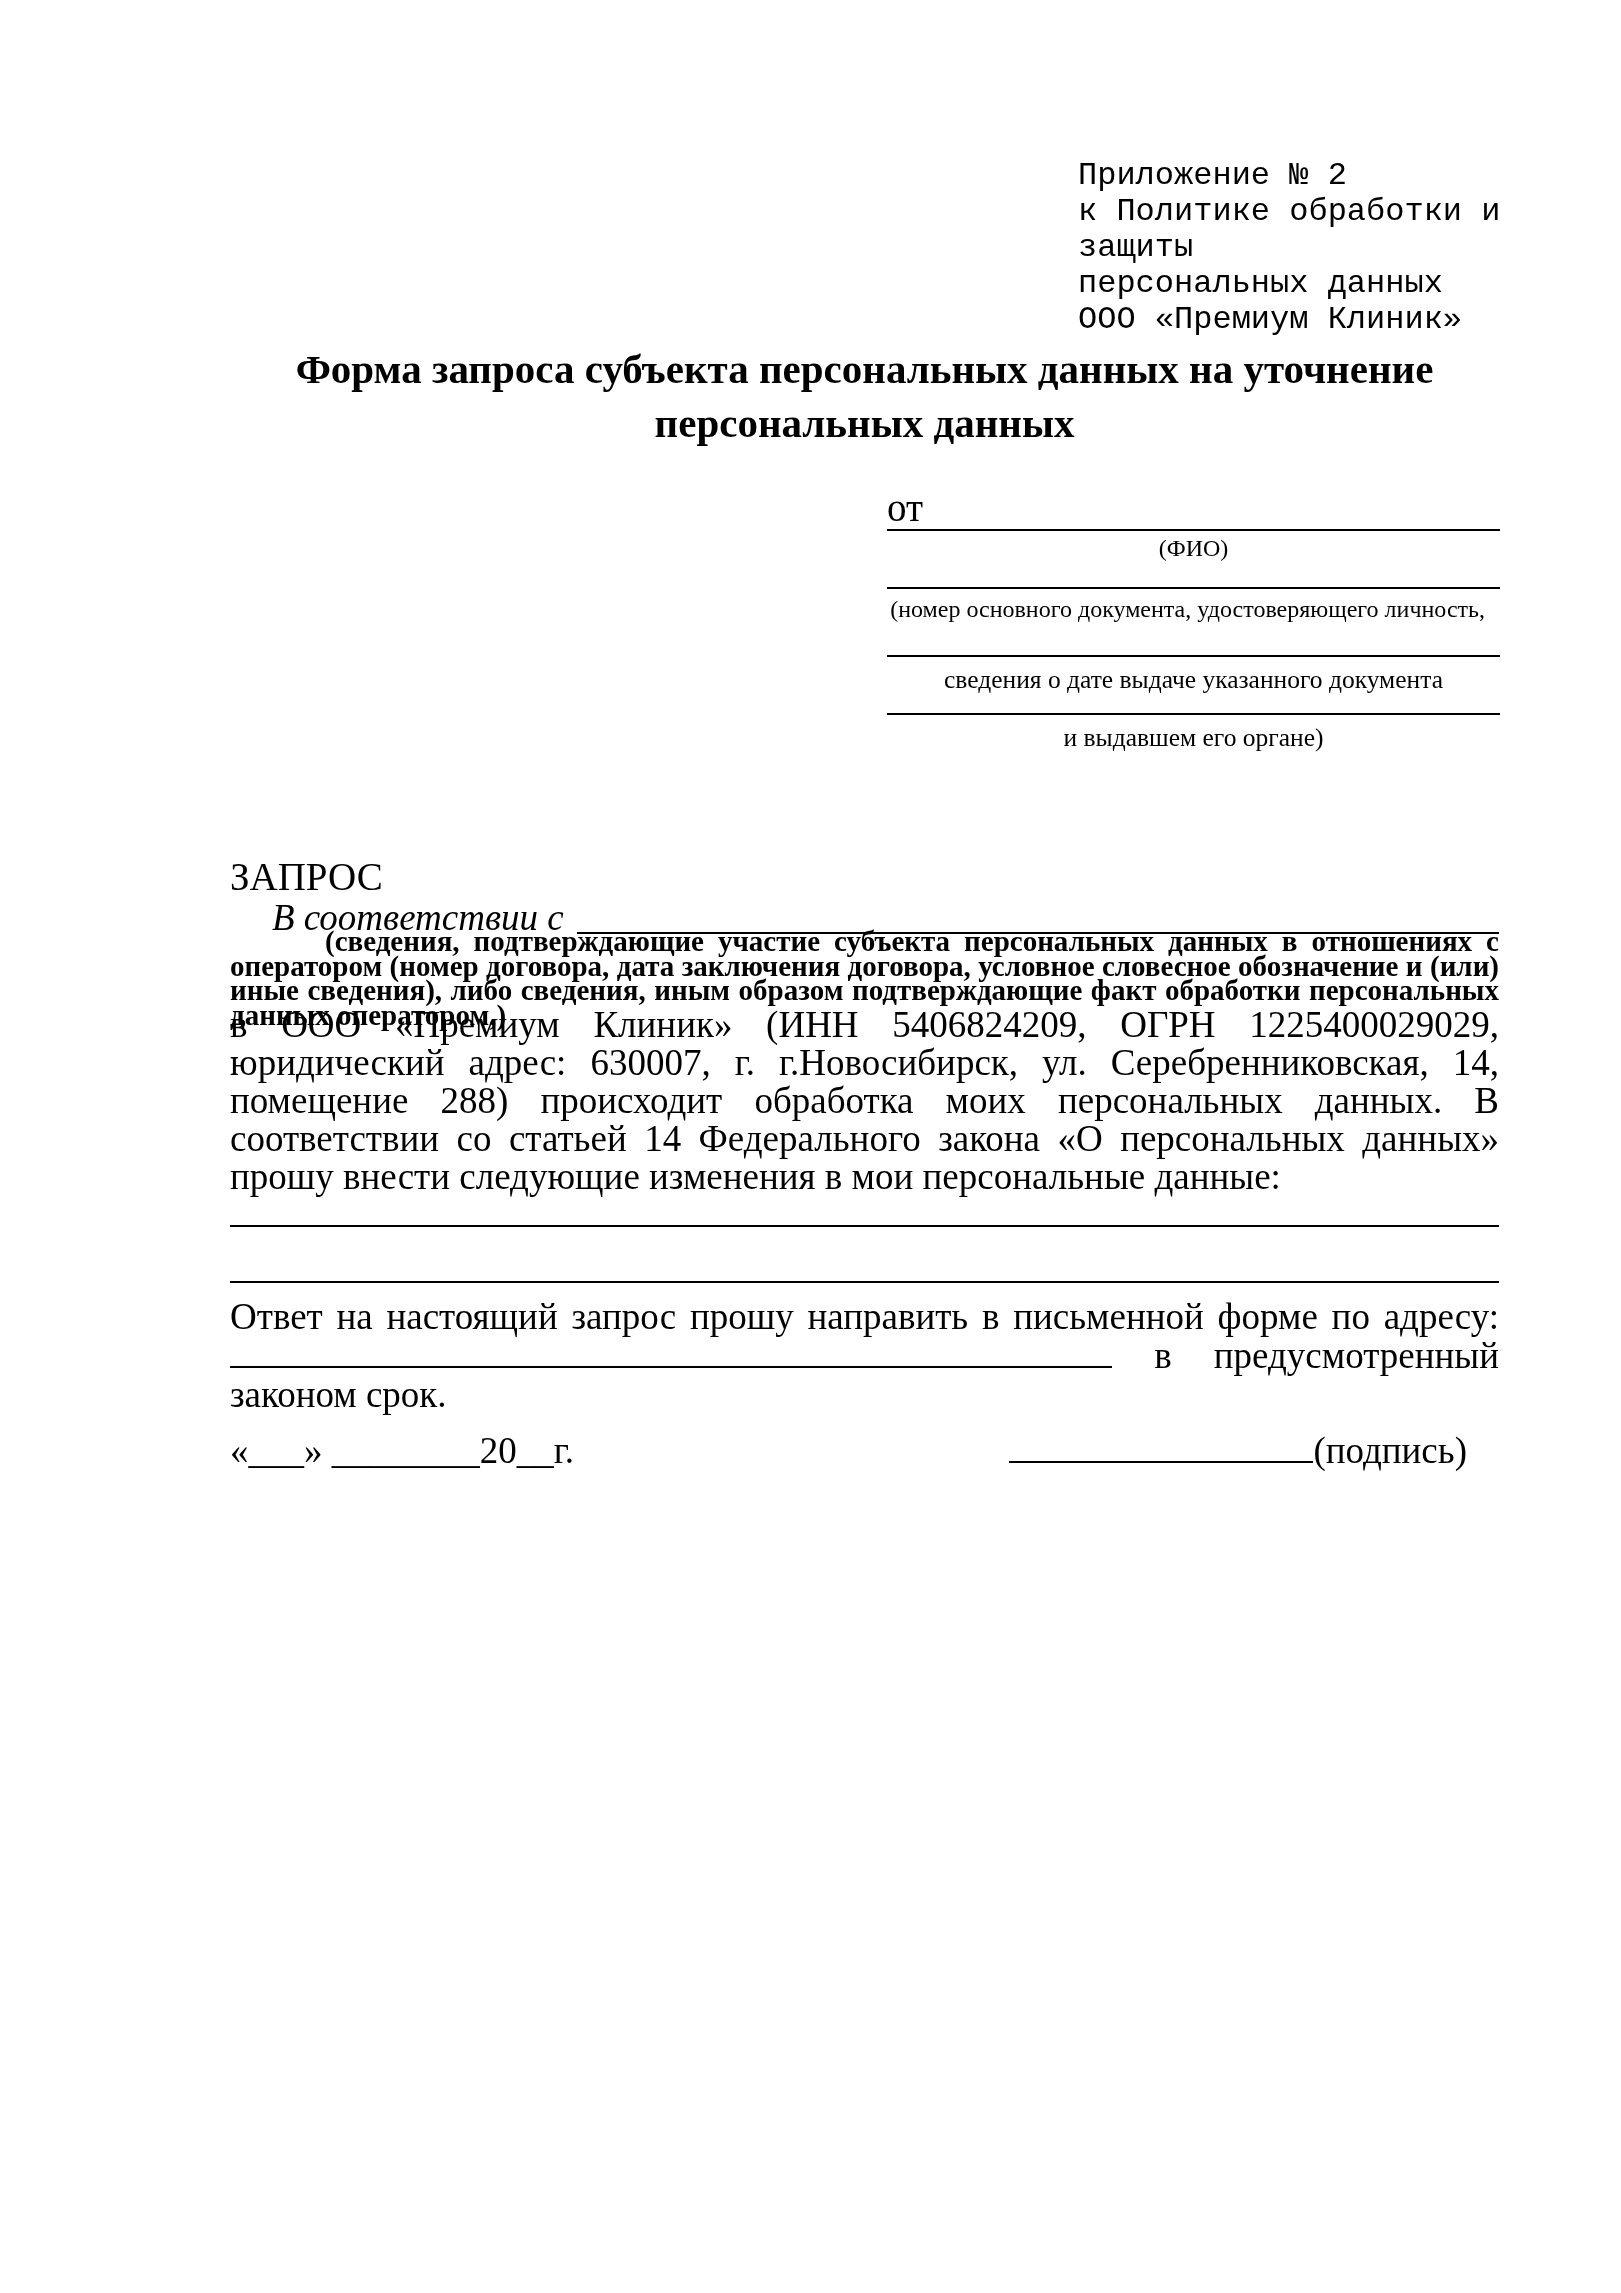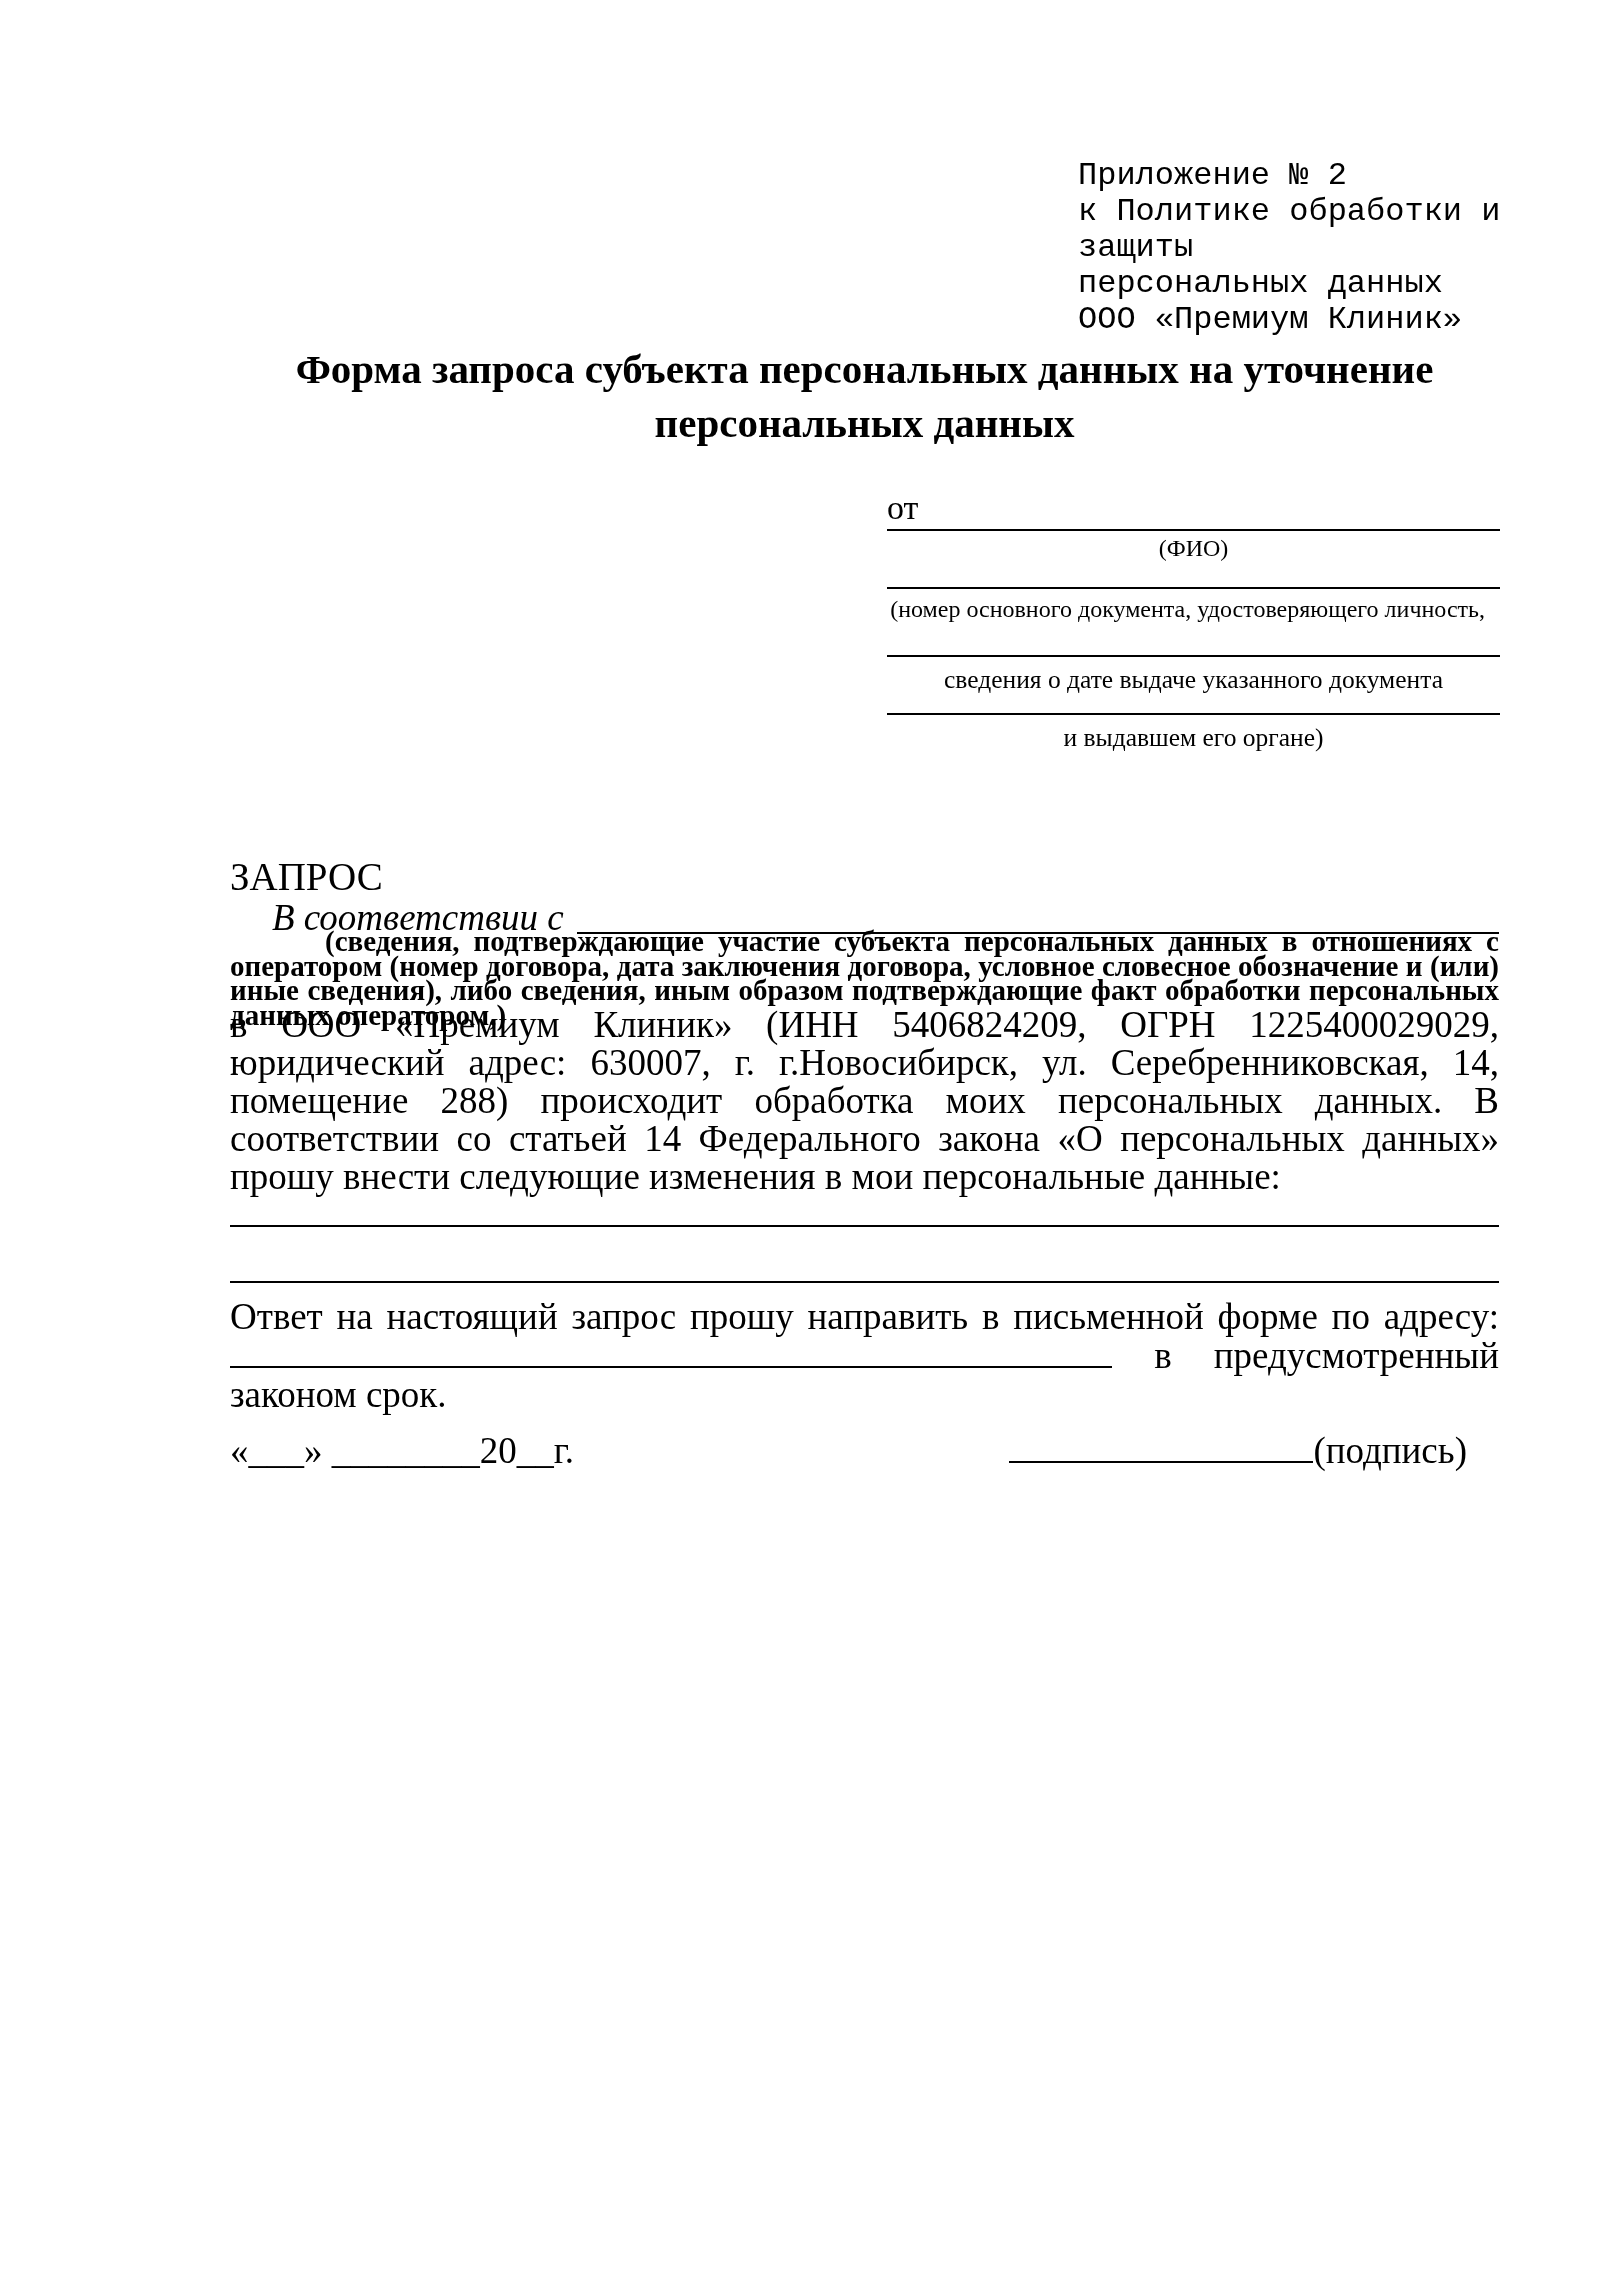--- a/index.html
+++ b/index.html
@@ -21,21 +21,21 @@
   
   .doc-title {
     left: 230px; top: 342px; width: 1269px;
     text-align: center; font-weight: bold;
     font-size: 41px; line-height: 54px;
   }
 
   
   .addressee { left: 887px; top: 486px; width: 613px; }
   .addr-to   { font-size: 39px; line-height: 45px; white-space: nowrap; }
-  .addr-from { font-size: 34px; line-height: 43px; }
+  .addr-from { font-size: 39px; line-height: 43px; }
   .blank-line { height: 0; border-top: 2.9px solid #000; }
   .cap { text-align: center; }
   .cap-fio  { font-size: 24px; line-height: 29px; margin-top: 3px; }
   .cap-doc1 { font-size: 24px; line-height: 28px; margin-top: 6.9px; white-space: nowrap; margin-left: -11.8px; }
   .cap-doc2 { font-size: 25.5px; line-height: 28px; margin-top: 8.8px; }
   .cap-doc3 { font-size: 25.5px; line-height: 28px; margin-top: 8.8px; }
   .gap-a { margin-top: 23.5px; }
   .gap-b { margin-top: 32px; }
   .gap-c { margin-top: 18.6px; }
 

